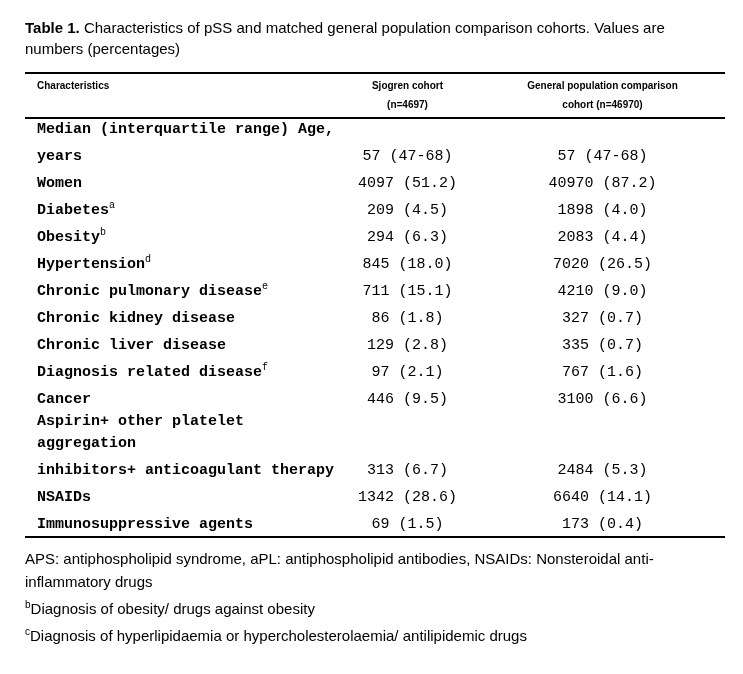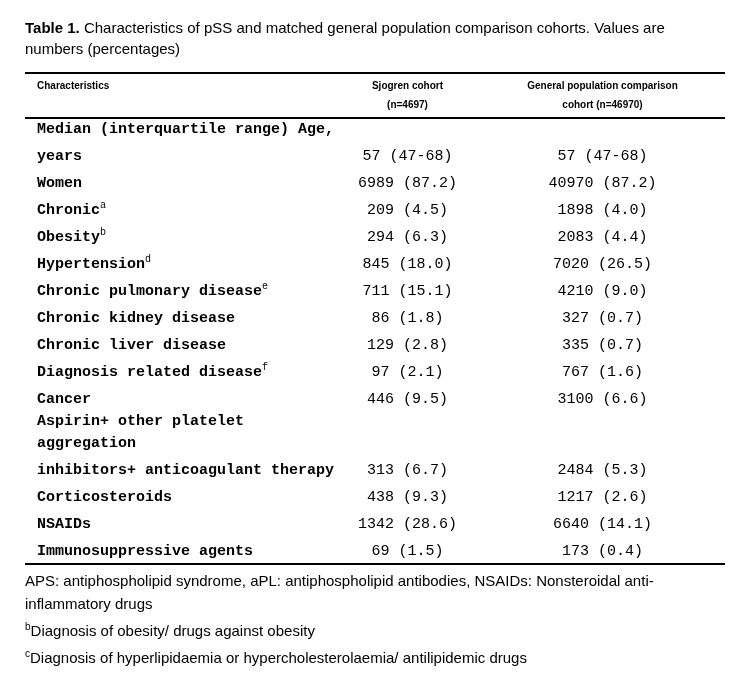--- a/index.html
+++ b/index.html
@@ -47,20 +47,21 @@
   }
   td.lbl {
     font-weight: bold;
     padding-left: 12px;
     white-space: pre-line;
   }
   td.lbl sup { font-weight: normal; font-size: 10px; }
   td.val { text-align: center; }
   .footnotes {
     width: 700px;
+    margin-top: 5px;
     font-size: 15px;
     line-height: 23px;
   }
   .fn sup { font-size: 10px; }
 </style>
 </head>
 <body>
 
 <div class="page">
 
@@ -78,25 +79,25 @@
       </tr>
     </thead>
     <tbody>
       <tr>
         <td class="lbl"><span>Median (interquartile range) Age, years</span><sup></sup></td>
         <td class="val">57 (47-68)</td>
         <td class="val">57 (47-68)</td>
       </tr>
       <tr>
         <td class="lbl"><span>Women</span><sup></sup></td>
-        <td class="val">6989 (87.2)</td>
+        <td class="val">4097 (51.2)</td>
         <td class="val">40970 (87.2)</td>
       </tr>
       <tr>
-        <td class="lbl"><span>Chronic</span><sup>a</sup></td>
+        <td class="lbl"><span>Diabetes</span><sup>a</sup></td>
         <td class="val">209 (4.5)</td>
         <td class="val">1898 (4.0)</td>
       </tr>
       <tr>
         <td class="lbl"><span>Obesity</span><sup>b</sup></td>
         <td class="val">294 (6.3)</td>
         <td class="val">2083 (4.4)</td>
       </tr>
       <tr>
         <td class="lbl"><span>Hypertension</span><sup>d</sup></td>
@@ -128,25 +129,20 @@
         <td class="val">446 (9.5)</td>
         <td class="val">3100 (6.6)</td>
       </tr>
       <tr>
         <td class="lbl"><span>Aspirin+ other platelet aggregation
 inhibitors+ anticoagulant therapy</span><sup></sup></td>
         <td class="val">313 (6.7)</td>
         <td class="val">2484 (5.3)</td>
       </tr>
       <tr>
-        <td class="lbl"><span>Corticosteroids</span><sup></sup></td>
-        <td class="val">438 (9.3)</td>
-        <td class="val">1217 (2.6)</td>
-      </tr>
-      <tr>
         <td class="lbl"><span>NSAIDs</span><sup></sup></td>
         <td class="val">1342 (28.6)</td>
         <td class="val">6640 (14.1)</td>
       </tr>
       <tr>
         <td class="lbl"><span>Immunosuppressive agents</span><sup></sup></td>
         <td class="val">69 (1.5)</td>
         <td class="val">173 (0.4)</td>
       </tr>
     </tbody>

